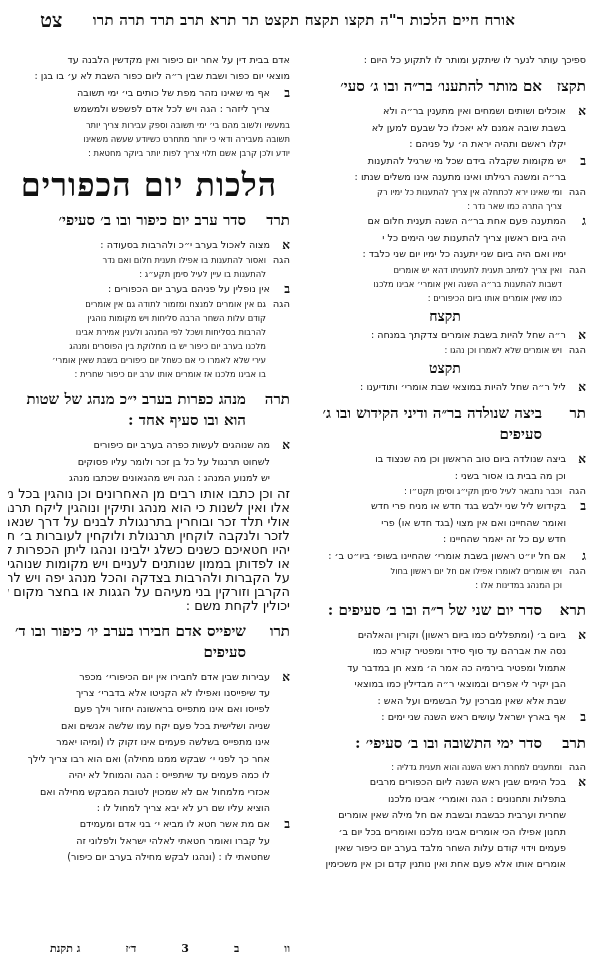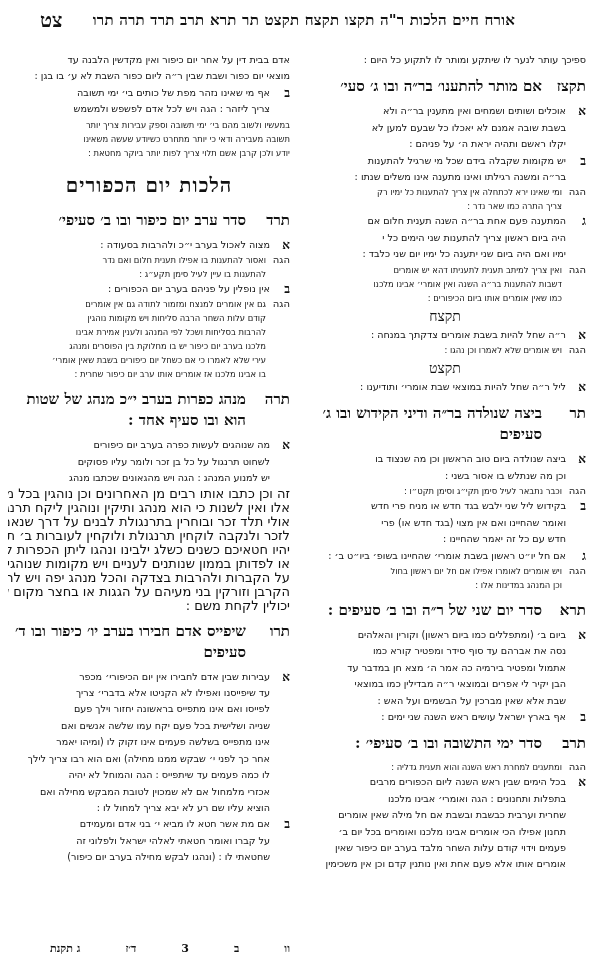--- a/index.html
+++ b/index.html
@@ -8,22 +8,22 @@
   .running-head { position: absolute; top: 8px; left: 40px; right: 85px; height: 24px; display: flex; justify-content: space-between; align-items: center; font-family: "DejaVu Serif", serif; font-weight: bold; font-size: 15px; }
   .running-head .title { letter-spacing: 0.2px; }
   .running-head .folio { font-size: 20px; }
   .col { position: absolute; top: 36px; width: 282px; font-family: "DejaVu Sans", sans-serif; font-size: 9.6px; line-height: 16.4px; margin-top: 16px; }
   .col.right { right: 14px; }
   .col.left { left: 8px; }
   .line { white-space: nowrap; overflow: hidden; text-align: justify; }
   .siman-head { display: flex; align-items: flex-start; font-family: "DejaVu Serif", serif; font-weight: bold; font-size: 15px; line-height: 21px; margin: 8px 0 6px 0; }
   .siman-head .num { min-width: 44px; font-size: 15px; }
   .siman-head .txt { flex: 1; }
-  .siman-center { text-align: center; font-family: "DejaVu Serif", serif; font-weight: normal; font-size: 14px; line-height: 18px; margin: 2px 0; }
-  .hilchot-title { text-align: center; font-family: "DejaVu Serif", serif; font-weight: bold; font-size: 20px; line-height: 34px; margin: 8px 0 2px 0; letter-spacing: 1px; }
+  .siman-center { text-align: center; font-family: "DejaVu Serif", serif; font-weight: bold; font-size: 14px; line-height: 18px; margin: 2px 0; }
+  .hilchot-title { text-align: center; font-family: "DejaVu Serif", serif; font-weight: bold; font-size: 32px; line-height: 34px; margin: 8px 0 2px 0; letter-spacing: 1px; }
   .seif { display: flex; align-items: flex-start; }
   .seif .mark { width: 20px; font-family: "DejaVu Serif", serif; font-weight: bold; font-size: 12px; flex-shrink: 0; }
   .seif .body { flex: 1; }
   .gloss { display: flex; align-items: flex-start; font-size: 8.4px; line-height: 14px; }
   .gloss .mark { width: 24px; font-size: 10px; flex-shrink: 0; text-align: right; }
   .gloss .body { flex: 1; }
   .catchline { position: absolute; bottom: 12px; left: 50px; width: 240px; direction: rtl; display: flex; justify-content: space-between; font-family: "DejaVu Serif", serif; font-weight: bold; font-size: 11px; }
 </style>
 </head>
 <body>
@@ -100,21 +100,21 @@
         </div>
       </div>
       <div class="siman-head">
         <span class="num">תר</span>
         <span class="txt">ביצה שנולדה בר״ה ודיני הקידוש ובו ג׳ סעיפים</span>
       </div>
       <div class="seif">
         <span class="mark">א</span>
         <div class="body">
           <div class="line">ביצה שנולדה ביום טוב הראשון וכן מה שנצוד בו</div>
-          <div class="line">וכן מה שנתלש בו אסור בשני :</div>
+          <div class="line">וכן מה בבית בו אסור בשני :</div>
         </div>
       </div>
       <div class="gloss">
         <span class="mark">הגה</span>
         <div class="body">
           <div class="line">וכבר נתבאר לעיל סימן תקי״ג וסימן תקט״ו :</div>
         </div>
       </div>
       <div class="seif">
         <span class="mark">ב</span>

